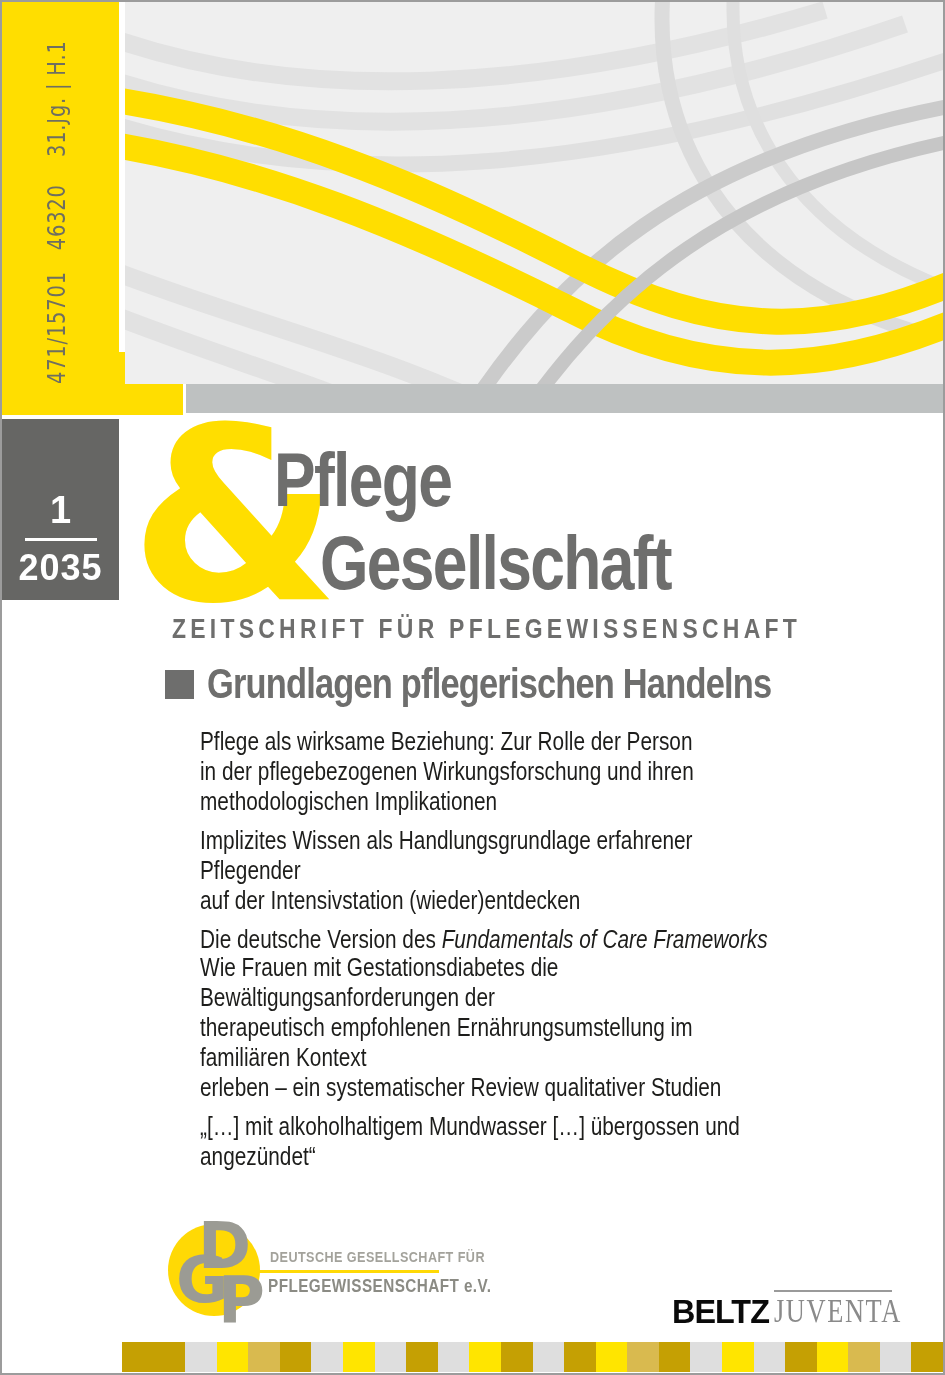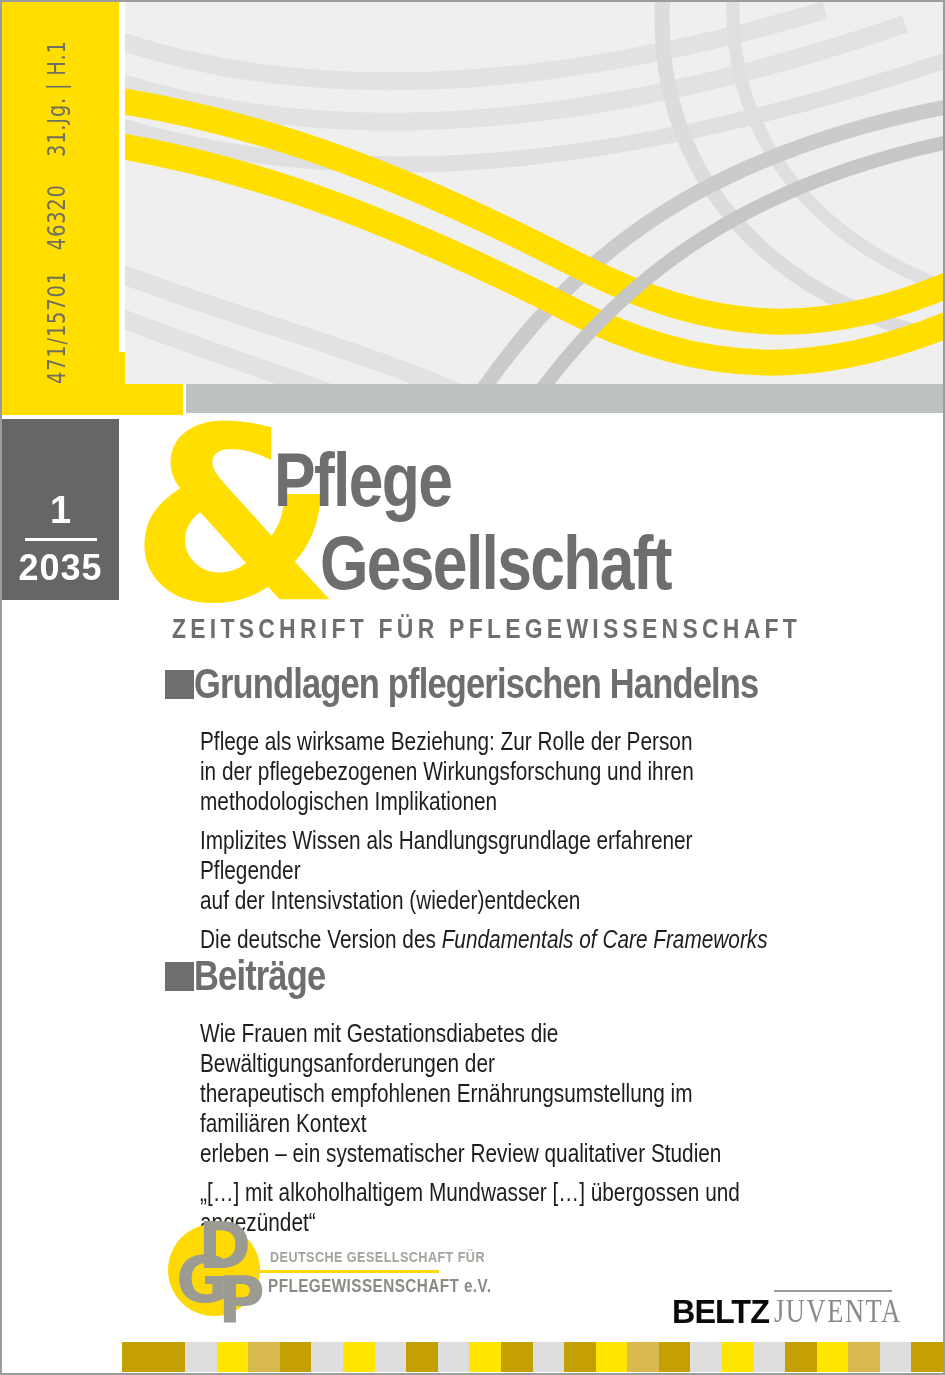--- a/index.html
+++ b/index.html
@@ -35,21 +35,21 @@
   .title-line{position:absolute; color:var(--title_gray); font-weight:bold; font-size:76px;
        line-height:1; letter-spacing:-2px; transform:scaleX(.82); transform-origin:0 0;}
   .title-line.l1{left:272px; top:440px;}
   .title-line.l2{left:318px; top:523px;}
   .subtitle{position:absolute; left:170px; top:612px; color:var(--title_gray); font-weight:bold;
        font-size:27px; letter-spacing:5px; transform:scaleX(.85); transform-origin:0 0; white-space:pre;}
   
   .group{position:absolute; left:163px; width:760px;}
   .group.g1{top:658px;}
   .group.g2{top:950px;}
-  .sec-heading{display:flex; align-items:center; margin:0 0 18px 0;
+  .sec-heading{display:flex; align-items:center; gap:13px; margin:0 0 18px 0;
        color:var(--title_gray); font-weight:bold; font-size:42px; line-height:48px;}
   .sec-square{width:29px; height:29px; background:var(--title_gray); flex:none;}
   .sec-heading .txt{transform:scaleX(.82); transform-origin:0 0; letter-spacing:-1px; white-space:pre;}
   .article{margin:0 0 9px 35px; color:var(--text_dark); font-size:26px; line-height:30px;
        white-space:pre-line; transform:scaleX(.8); transform-origin:0 0;}
   .article .it{font-style:italic;}
   
   .dgp-circle{position:absolute; left:166px; top:1222px; width:92px; height:92px; border-radius:50%;
        background:var(--logo_circle);}
   .dgp-letter{position:absolute; font-family:"DejaVu Sans", sans-serif; font-weight:bold;
@@ -115,24 +115,20 @@
     </div>
     <div class="article">Pflege als wirksame Beziehung: Zur Rolle der Person
 in der pflegebezogenen Wirkungsforschung und ihren
 methodologischen Implikationen</div>
     <div class="article">Implizites Wissen als Handlungsgrundlage erfahrener Pflegender
 auf der Intensivstation (wieder)entdecken</div>
     <div class="article"><span>Die deutsche Version des </span><span class="it">Fundamentals of Care Frameworks</span></div>
   </div>
 
   <div class="group g2">
-    <div class="sec-heading">
-      <span class="sec-square"></span>
-      <span class="txt">Beiträge</span>
-    </div>
     <div class="article">Wie Frauen mit Gestationsdiabetes die Bewältigungsanforderungen der
 therapeutisch empfohlenen Ernährungsumstellung im familiären Kontext
 erleben – ein systematischer Review qualitativer Studien</div>
     <div class="article">„[…] mit alkoholhaltigem Mundwasser […] übergossen und angezündet“</div>
   </div>
 
   <div class="dgp-circle"></div>
   <div class="dgp-letter d">D</div>
   <div class="dgp-letter g">G</div>
   <div class="dgp-letter p">P</div>

